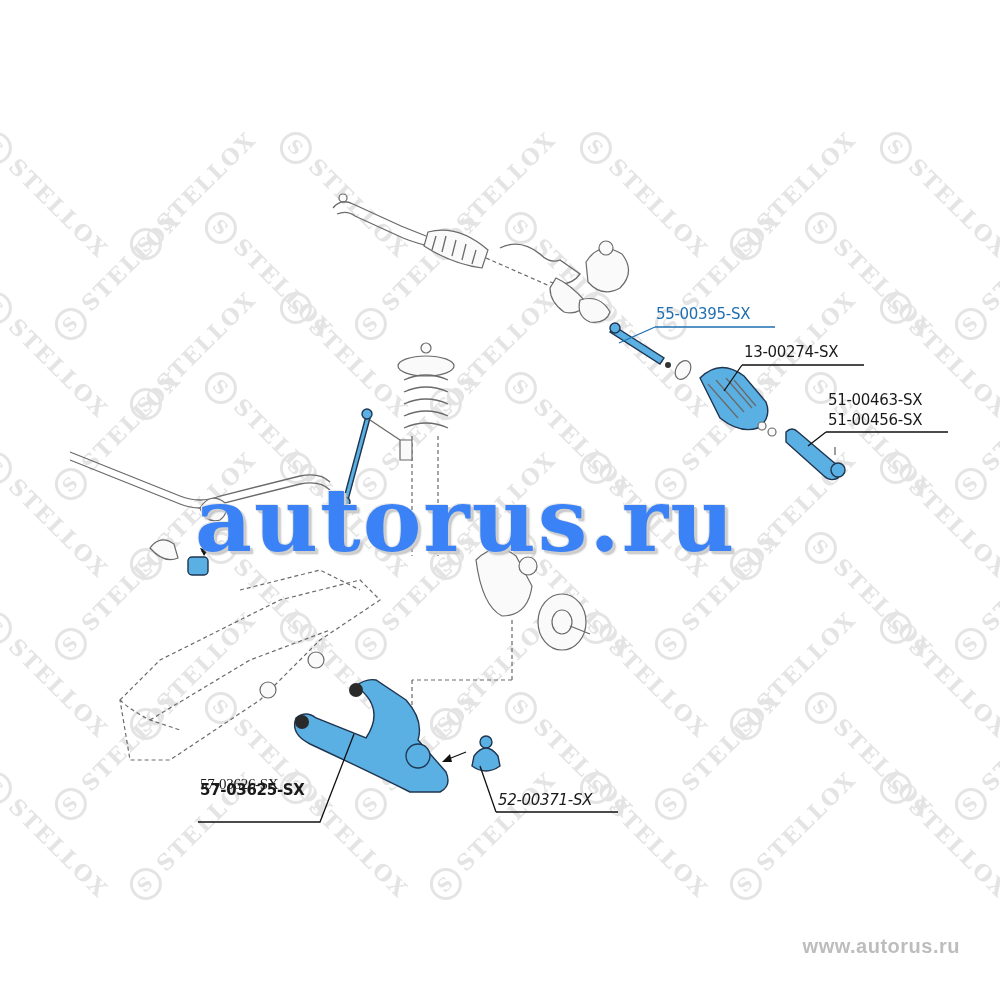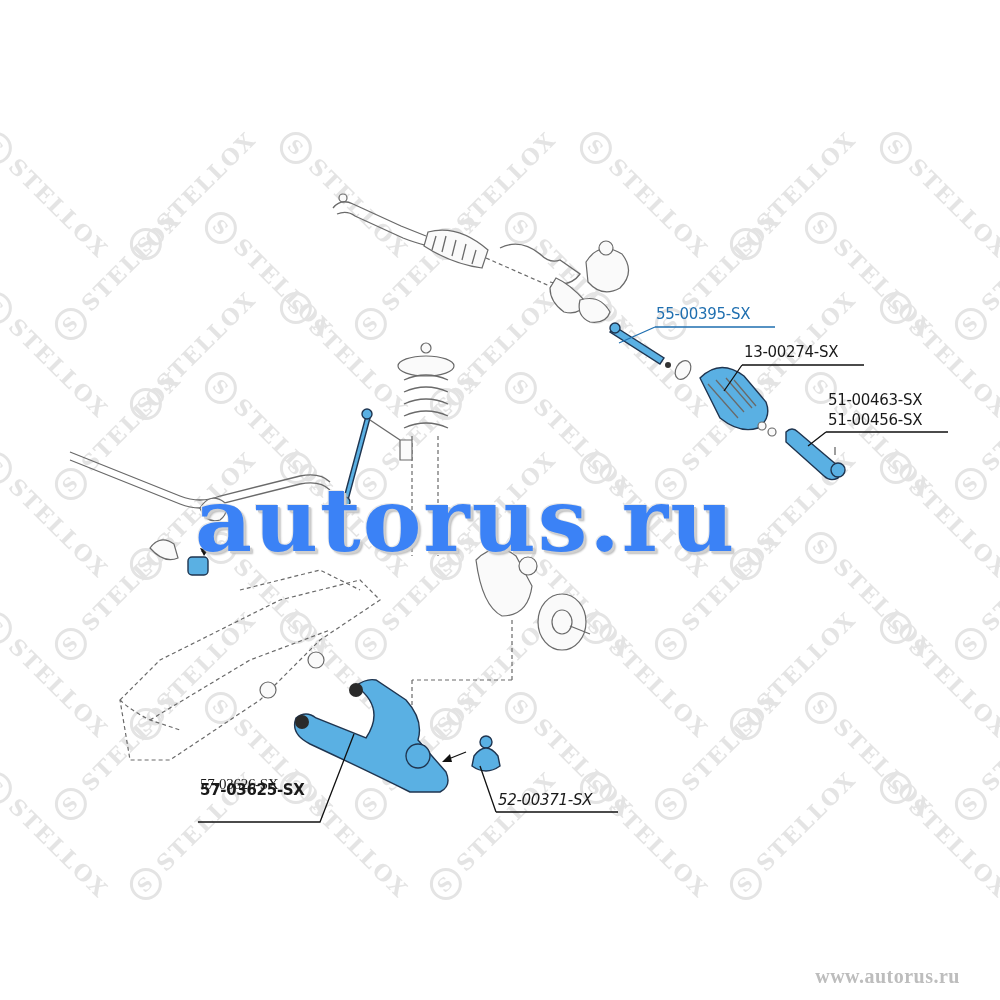--- a/index.html
+++ b/index.html
@@ -5,21 +5,21 @@
   html,body{margin:0;padding:0;background:#ffffff;}
   body{width:1000px;height:1000px;position:relative;overflow:hidden;font-family:"Liberation Sans",sans-serif;}
   .canvas{position:absolute;left:0;top:0;width:1000px;height:1000px;}
   .wm-layer{position:absolute;left:0;top:0;width:1000px;height:1000px;pointer-events:none;}
   .wm{position:absolute;font-family:"DejaVu Serif",serif;font-weight:bold;font-size:22px;letter-spacing:2px;color:#e4e4e4;white-space:nowrap;transform-origin:center center;}
   .wm .s{display:inline-block;width:26px;height:26px;border:3px solid #e4e4e4;border-radius:50%;margin-right:6px;vertical-align:middle;font-size:18px;line-height:26px;text-align:center;}
   .big-wm{position:absolute;left:195px;top:476px;font-family:"DejaVu Serif",serif;font-size:88px;font-weight:bold;color:#3b82f6;letter-spacing:2px;
     text-shadow:2px 2px 0 #cfcfcf,3px 3px 2px #bdbdbd,-1px -1px 0 #e8e8e8;line-height:1;}
   .label{position:absolute;font-family:"DejaVu Sans",sans-serif;font-size:15px;color:#1a1a1a;line-height:20px;letter-spacing:-0.3px;}
   .label.blue{color:#1f6fb0;}
-  .site{position:absolute;right:40px;top:935px;font-family:Liberation Serif, serif;font-size:20px;color:#bdbdbd;font-weight:bold;letter-spacing:0.5px;margin-top:30px;}
+  .site{position:absolute;right:40px;top:935px;font-family:Liberation Sans, sans-serif;font-size:20px;color:#bdbdbd;font-weight:bold;letter-spacing:0.5px;}
   svg{position:absolute;left:0;top:0;}
 </style>
 </head>
 <body>
 
 <div class="canvas">
 
   <div class="wm-layer" id="wmLayer">
       <div class="wm" style="left: -40px; top: 180px; transform: rotate(45deg);"><span class="s">S</span>STELLOX</div>
       <div class="wm" style="left: 110px; top: 180px; transform: rotate(-45deg);"><span class="s">S</span>STELLOX</div>

